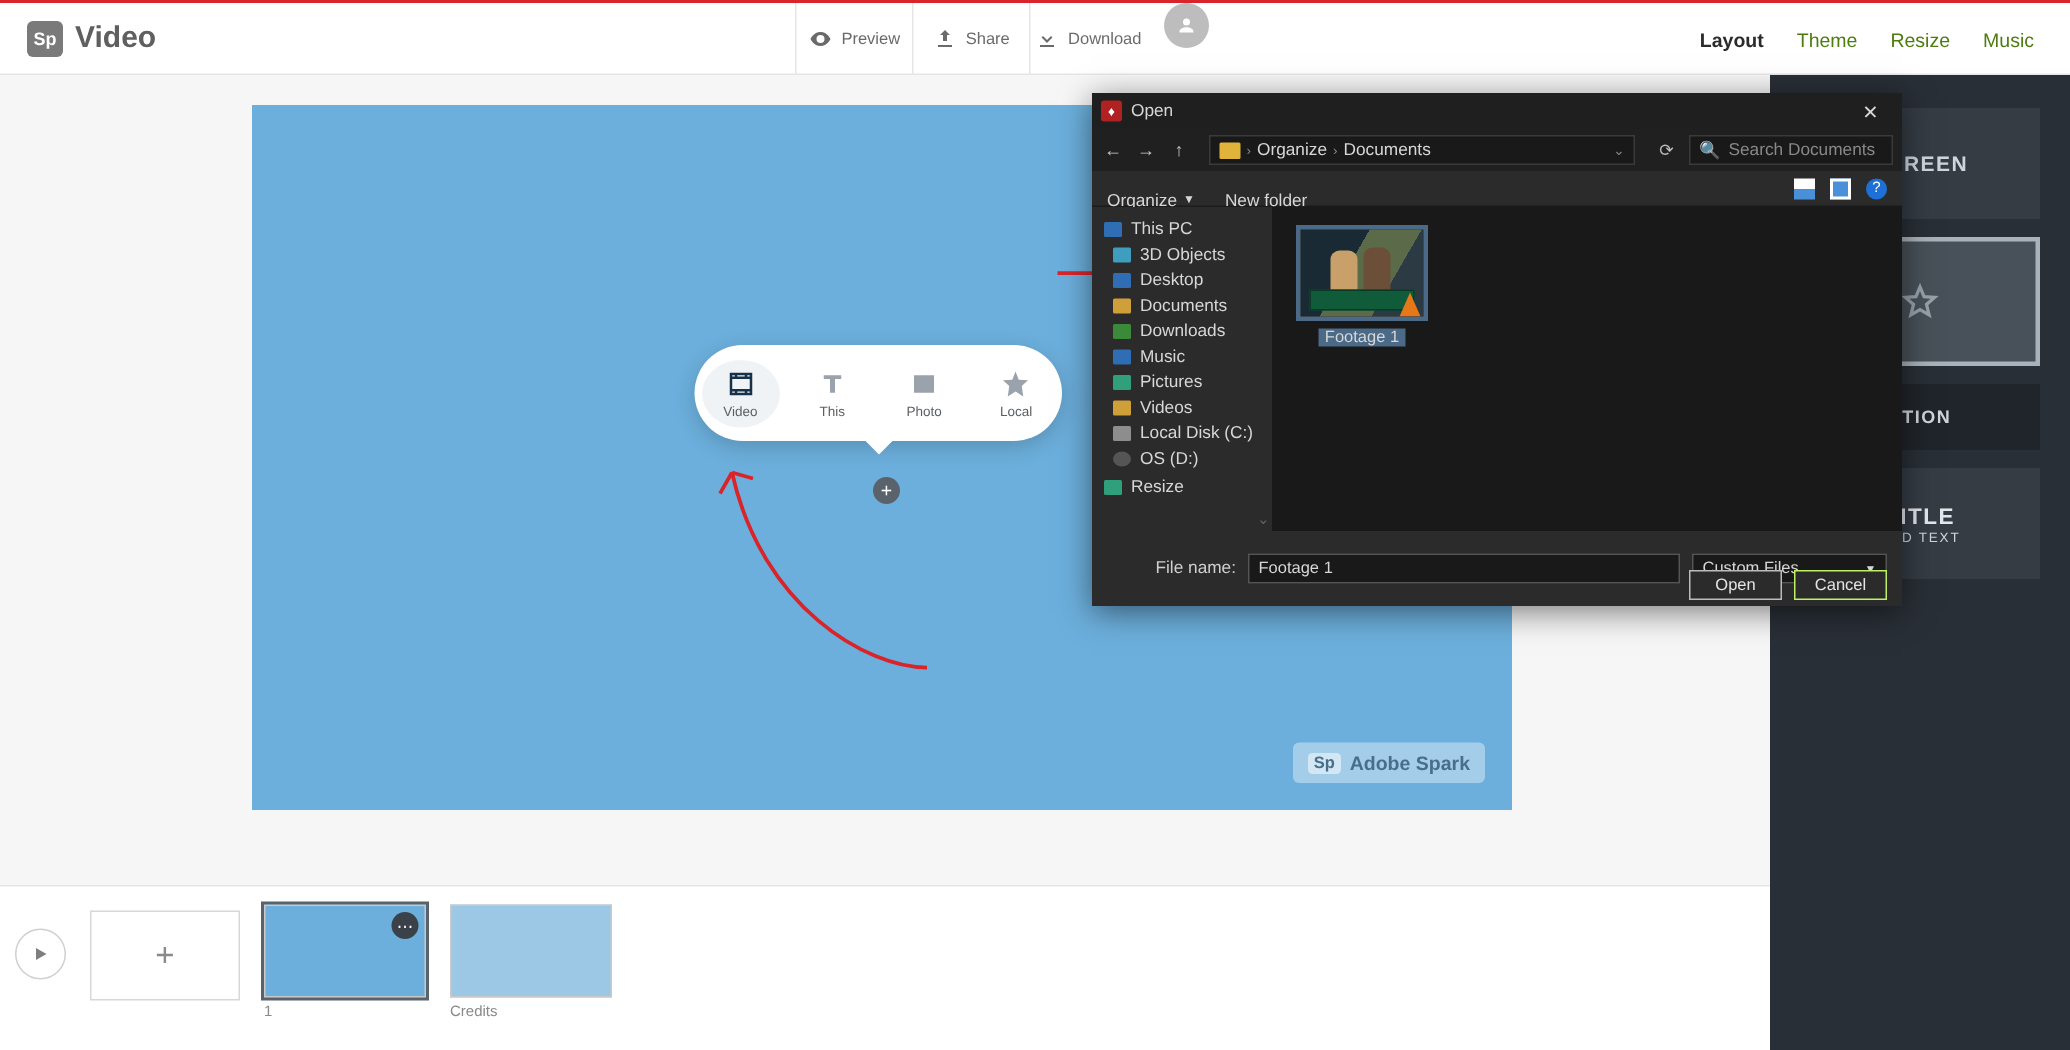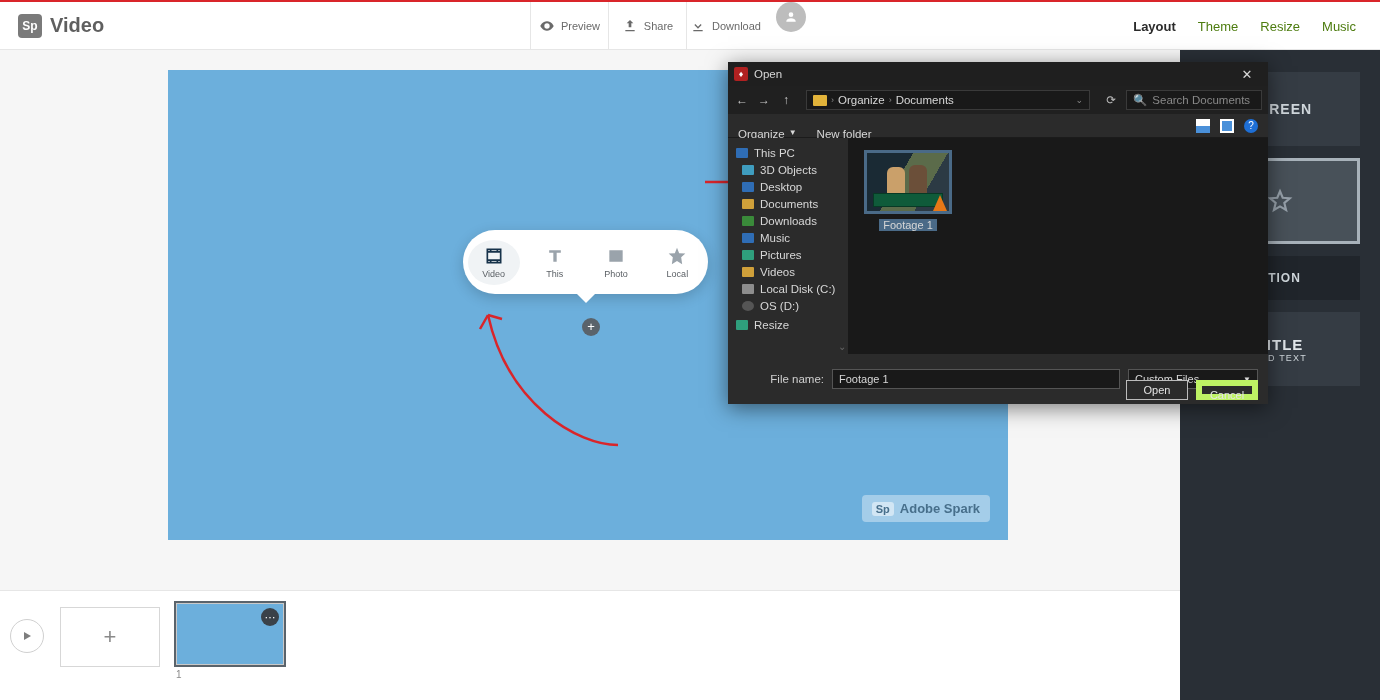--- a/index.html
+++ b/index.html
@@ -100,21 +100,21 @@
   .person.p1{left:20px; top:14px;} .person.p2{left:42px; top:12px; background:#6b4f39;}
   .pool { position:absolute; left:6px; bottom:4px; width:70px; height:14px; background:#0f5b3a; border:1px solid #083a25;}
   .cone { position:absolute; right:2px; bottom:0; width:0; height:0; border-left:7px solid transparent; border-right:7px solid transparent; border-bottom:16px solid #e77817;}
   .file-name { font-size:11px; color:#d7d7d7;}
   .file-card.sel .file-name { background:#4a6a87; padding:0 4px;}
   .dlg-footer { position:absolute; left:0; right:0; bottom:0; height:50px; background:#2b2b2b; display:flex; align-items:center; gap:8px; padding:0 10px;}
   .fn-label { width:86px; text-align:right; color:#cfcfcf;}
   .fn-input { flex:1; height:20px; background:#191919; border:1px solid #555; color:#d7d7d7; padding:0 6px; font-size:11px;}
   .type-sel { width:130px; height:20px; background:#191919; border:1px solid #555; color:#d7d7d7; padding:0 6px; font-size:11px; display:flex; align-items:center; justify-content:space-between;}
   .dlg-btns { position:absolute; right:10px; bottom:4px; display:flex; gap:8px;}
-  .dlg-btn { width:62px; height:20px; background:#2b2b2b; border:6px solid #bef264; color:#e4e4e4; font-size:11px; text-align:center; line-height:18px; cursor:pointer;}
+  .dlg-btn { width:62px; height:20px; background:#2b2b2b; border:1px solid #bef264; color:#e4e4e4; font-size:11px; text-align:center; line-height:18px; cursor:pointer;}
   .dlg-btn.primary { border:1px solid #bcbcbc;}
   .scroll-hint { position:absolute; right:2px; bottom:2px; width:8px; color:#666; font-size:10px;}
 </style>
 </head>
 <body>
 
 <div class="red-top"></div>
 
 <div class="header">
   <div class="logo">
@@ -236,20 +236,24 @@
     <svg viewBox="0 0 24 24">
         <path d="M6 4l14 8-14 8z"></path>
       </svg>
   </div>
   <div class="tl-add">+</div>
   <div class="tl-slide">
     <div class="tl-thumb sel">
       <div class="tl-dots">⋯</div>
     </div>
     <div class="tl-label">1</div>
+  </div>
+  <div class="tl-slide">
+    <div class="tl-thumb light"></div>
+    <div class="tl-label">Credits</div>
   </div>
 </div>
 
 <div class="dialog">
   <div class="dlg-title">
     <div class="ico">♦</div>
     <div class="ttl">Open</div>
     <div class="dlg-close">✕</div>
   </div>
   <div class="dlg-nav">

